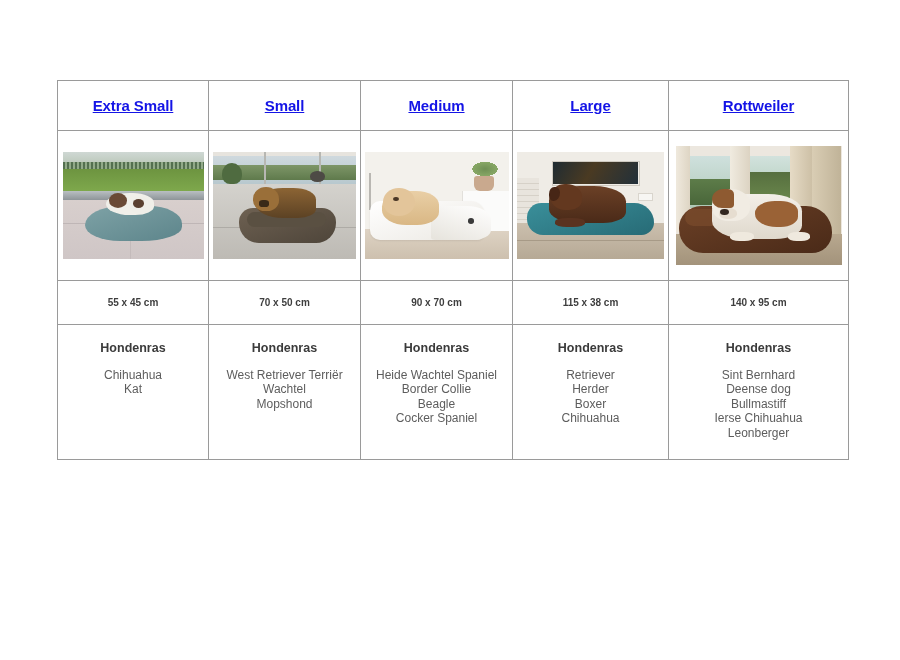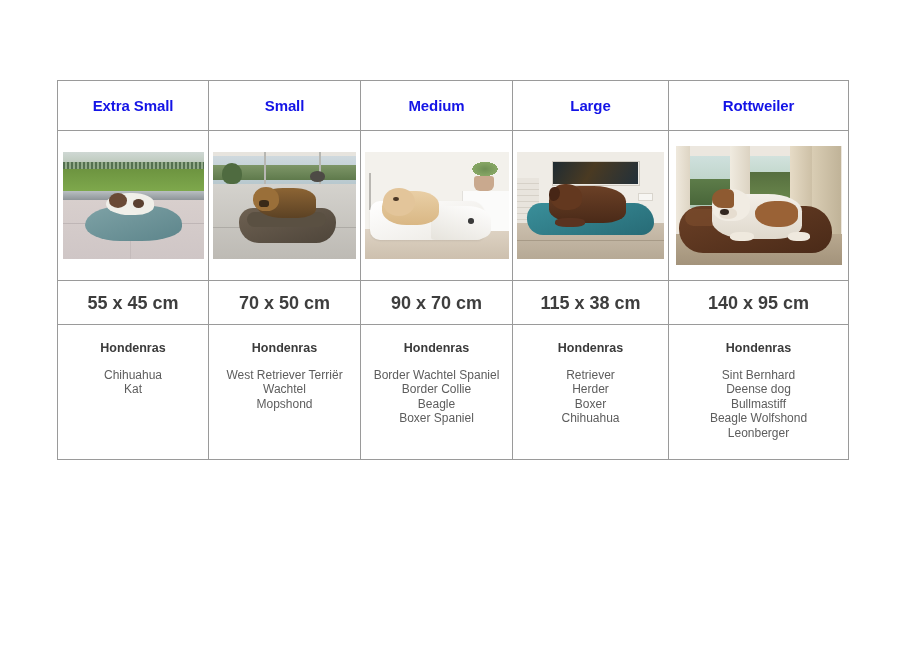--- a/index.html
+++ b/index.html
@@ -45,20 +45,21 @@
   
   .row-header td {
     height: 49px;
   }
   .hdr-label {
     color: #1414e6;
     font-weight: bold;
     font-size: 15px;
     letter-spacing: -0.1px;
     line-height: 1;
+    text-decoration: underline;
   }
 
   
   .row-image td {
     height: 149px;
     vertical-align: middle;
   }
   .photo-wrap {
     display: flex;
     align-items: center;
@@ -158,21 +159,21 @@
   .p-xl .pw    { left:33%; top:72%; width:14%; height:8%; background:#efe9de; border-radius:40%; }
   .p-xl .pw2   { left:68%; top:72%; width:13%; height:8%; background:#efe9de; border-radius:40%; }
 
   
   .row-dim td {
     height: 43px;
   }
   .dim-label {
     color: #3e3e3e;
     font-weight: bold;
-    font-size: 18px;
+    font-size: 10px;
     line-height: 1;
   }
 
   
   .row-breeds td {
     height: 134px;
     vertical-align: top;
   }
   .breeds-box {
     padding-top: 17px;
@@ -356,24 +357,24 @@
                 <div>West Retriever Terriër</div>
                 <div>Wachtel</div>
                 <div>Mopshond</div>
               </div>
         </div>
       </td>
       <td>
         <div class="breeds-box">
           <div class="breeds-title">Hondenras</div>
           <div class="breeds-list">
-                <div>Border Wachtel Spaniel</div>
+                <div>Heide Wachtel Spaniel</div>
                 <div>Border Collie</div>
                 <div>Beagle</div>
-                <div>Boxer Spaniel</div>
+                <div>Cocker Spaniel</div>
               </div>
         </div>
       </td>
       <td>
         <div class="breeds-box">
           <div class="breeds-title">Hondenras</div>
           <div class="breeds-list">
                 <div>Retriever</div>
                 <div>Herder</div>
                 <div>Boxer</div>
@@ -381,21 +382,21 @@
               </div>
         </div>
       </td>
       <td>
         <div class="breeds-box">
           <div class="breeds-title">Hondenras</div>
           <div class="breeds-list">
                 <div>Sint Bernhard</div>
                 <div>Deense dog</div>
                 <div>Bullmastiff</div>
-                <div>Beagle Wolfshond</div>
+                <div>Ierse Chihuahua</div>
                 <div>Leonberger</div>
               </div>
         </div>
       </td>
     </tr>
 
   </tbody>
     </table>
 
 </div>

